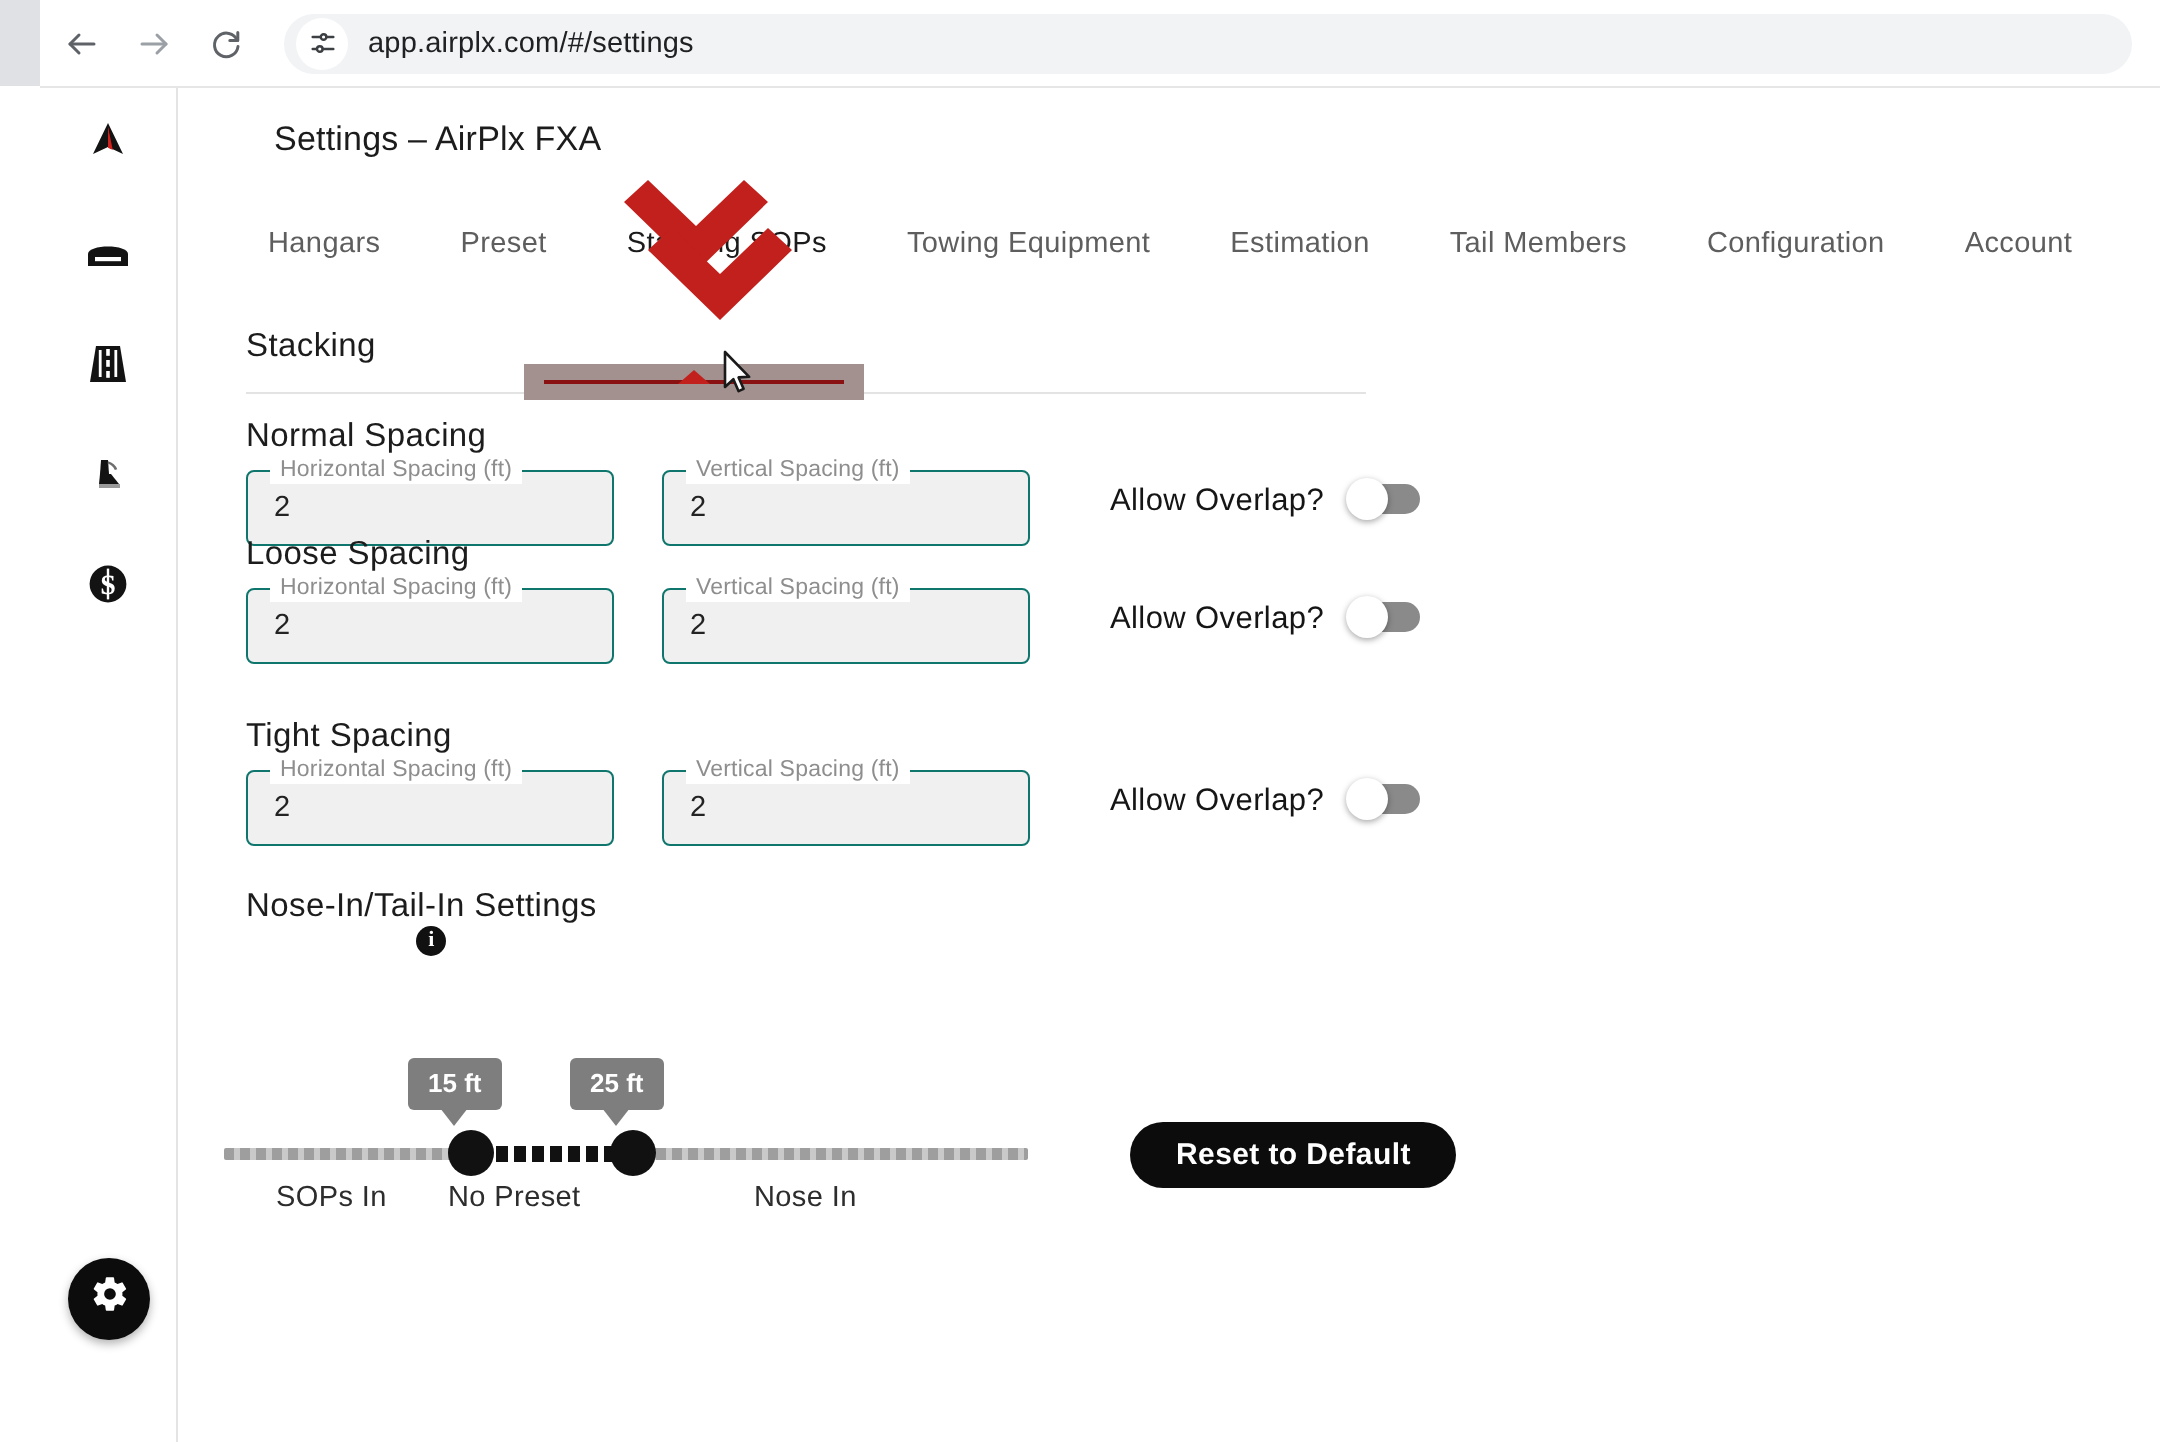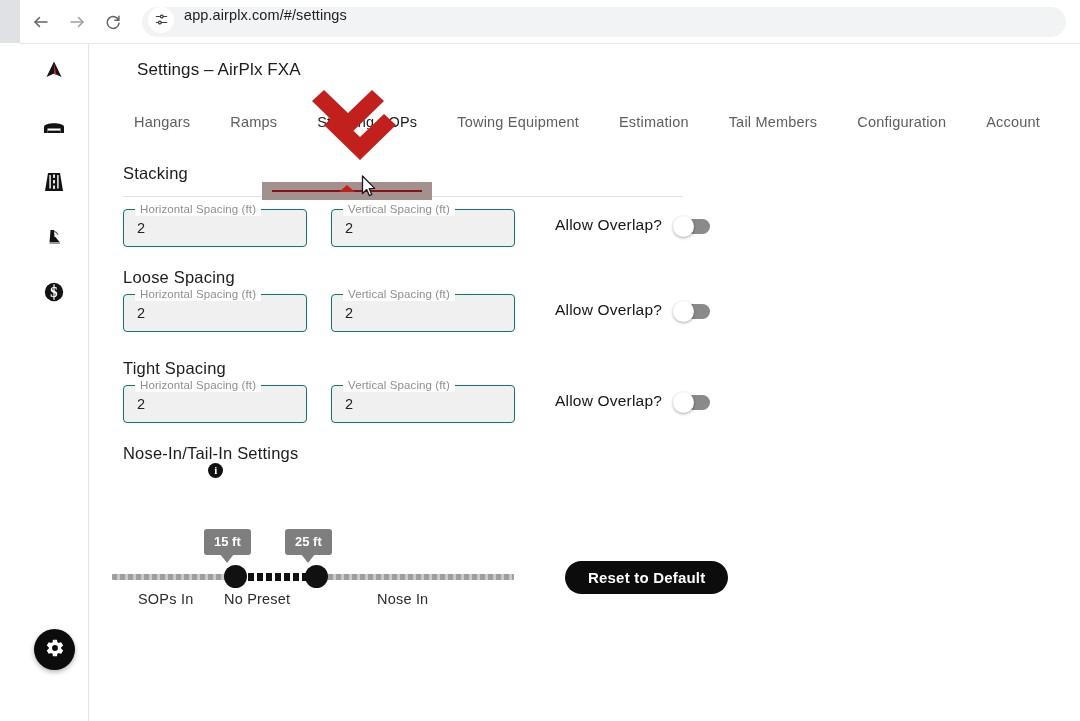--- a/index.html
+++ b/index.html
@@ -46,21 +46,21 @@
   }
   .nav-btn svg { display: block; }
   #omnibox {
     margin-left: 14px;
     height: 30px;
     flex: 1;
     margin-right: 14px;
     background: #f1f3f4;
     border-radius: 16px;
     display: flex;
-    align-items: flex-start;
+    align-items: center;
     padding: 0 2px;
   }
   #omnibox-icon {
     width: 26px; height: 26px;
     margin-left: 4px;
     border-radius: 50%;
     background: #ffffff;
     display: flex; align-items: center; justify-content: center;
     flex: 0 0 auto;
   }
@@ -187,21 +187,21 @@
   }
   .tf-value {
     position: absolute;
     left: 13px; top: 10px;
     font-size: 14.5px;
     color: #232323;
   }
 
   .overlap-wrap {
     display: flex;
-    align-items: flex-end;
+    align-items: flex-start;
     margin-left: 16px;
     margin-top: 7px;
   }
   .overlap-label {
     font-size: 15.5px;
     color: #151515;
     letter-spacing: 0.2px;
     margin-right: 14px;
     white-space: nowrap;
   }
@@ -463,33 +463,34 @@
       </span>
     </div>
   </div>
 
   <div id="content">
 
     <div id="page-title">Settings – AirPlx FXA</div>
 
     <div id="tabs">
       <div class="tab">Hangars</div>
-      <div class="tab">Ramps</div>
+      <div class="tab">Preset</div>
       <div class="tab active">Stacking SOPs</div>
       <div class="tab">Towing Equipment</div>
       <div class="tab">Estimation</div>
       <div class="tab">Tail Members</div>
       <div class="tab">Configuration</div>
       <div class="tab">Account</div>
     </div>
 
     <div id="section-title">Stacking</div>
     <div id="section-divider"></div>
 
     <div class="spacing-group" style="top:165px;">
+      <div class="group-label">Normal Spacing</div>
       <div class="group-row">
         <div class="tf">
           <span class="tf-legend">Horizontal Spacing (ft)</span>
           <span class="tf-value">2</span>
         </div>
         <div class="tf">
           <span class="tf-legend">Vertical Spacing (ft)</span>
           <span class="tf-value">2</span>
         </div>
         <div class="overlap-wrap">

